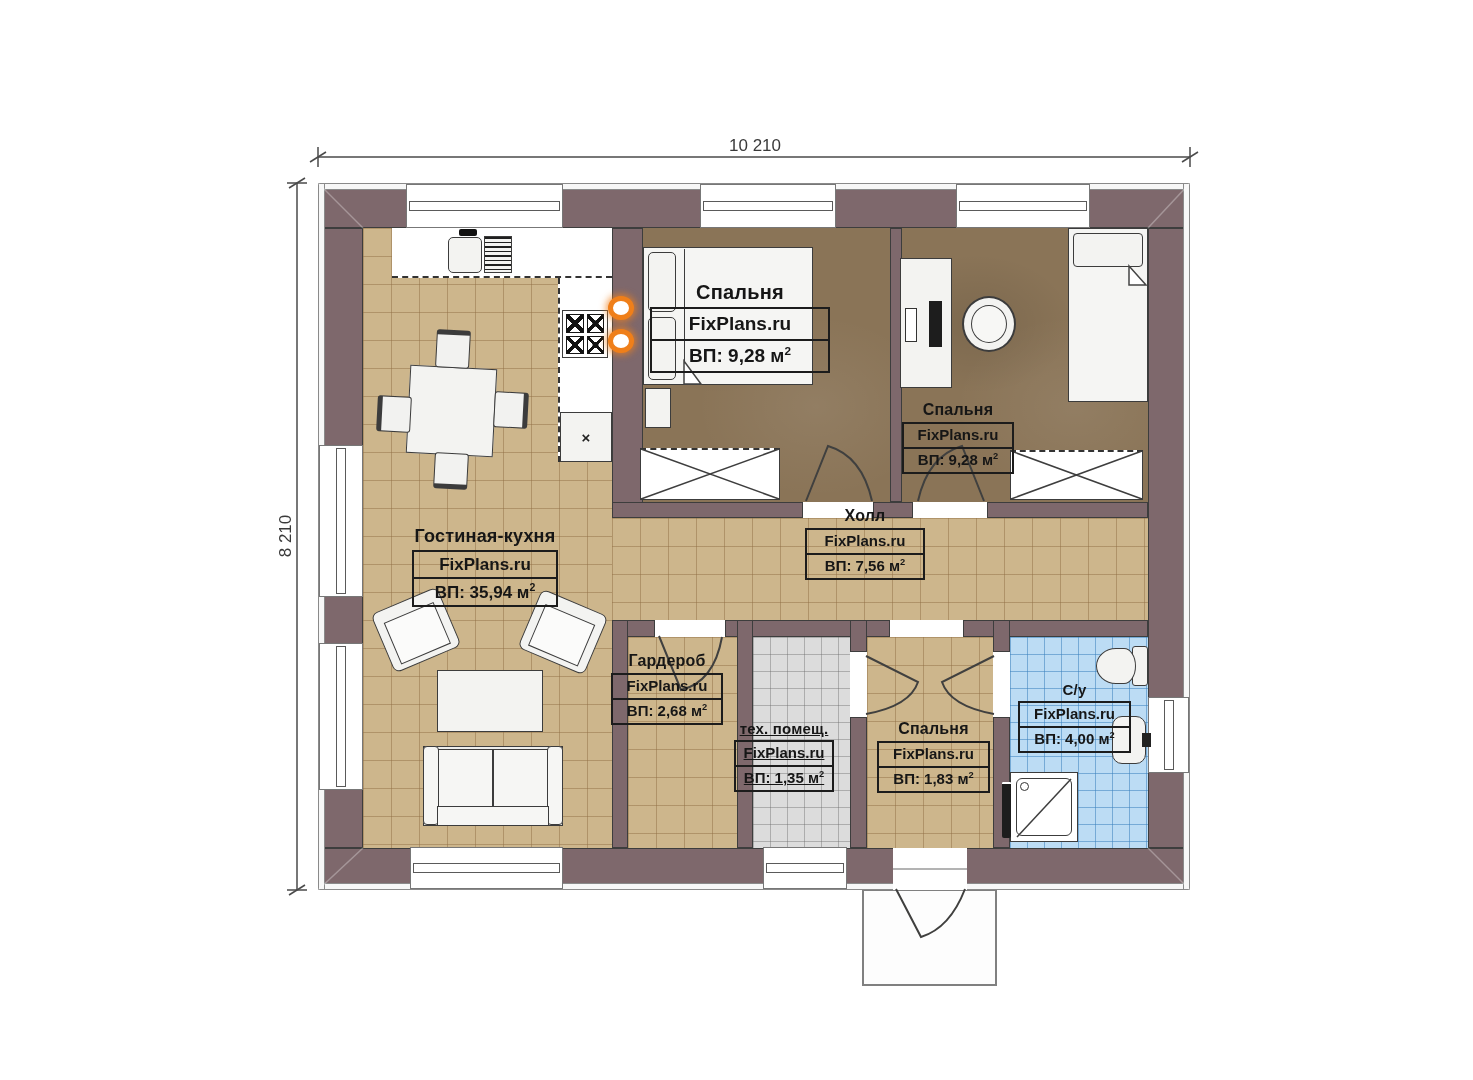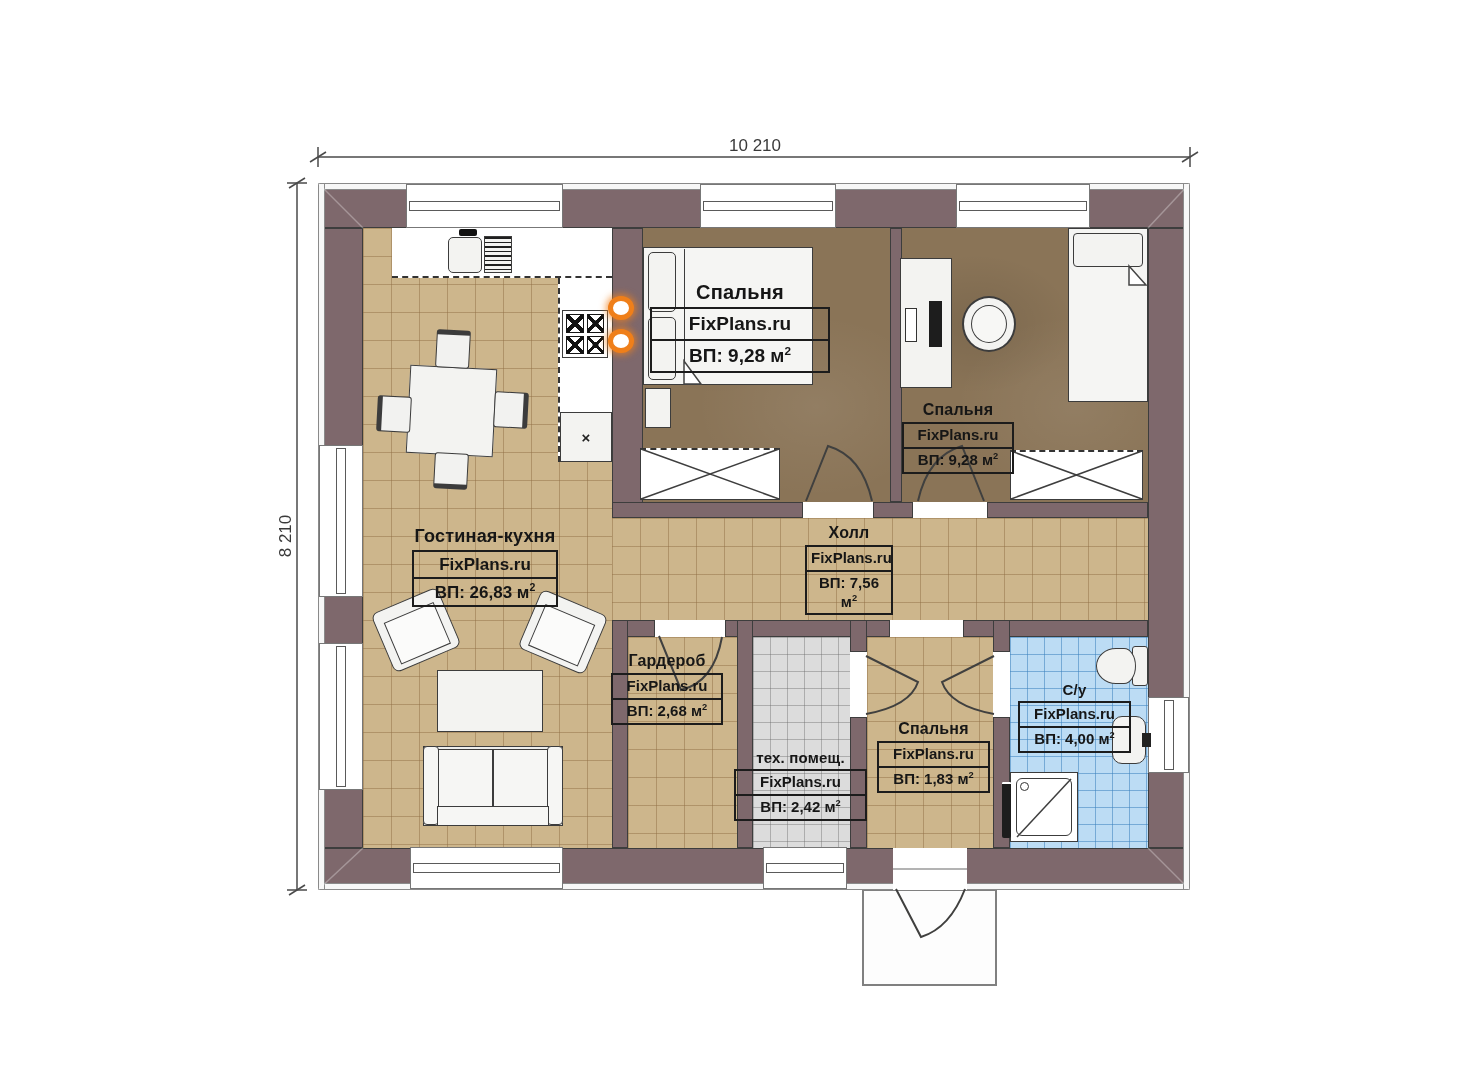--- a/index.html
+++ b/index.html
@@ -190,39 +190,39 @@
 
   <div class="room-label" style="left:902px;top:401px;width:112px;">
     <div class="rname">Спальня</div>
     <div class="box">FixPlans.ru</div>
     <div class="box"><span>ВП: 9,28 м</span><sup>2</sup></div>
   </div>
 
   <div class="room-label mdl" style="left:412px;top:526px;width:146px;">
     <div class="rname">Гостиная-кухня</div>
     <div class="box">FixPlans.ru</div>
-    <div class="box"><span>ВП: 26,83 м</span><sup>2</sup></div>
-  </div>
-
-  <div class="room-label" style="left:805px;top:524px;width:88px;">
+    <div class="box"><span>ВП: 35,94 м</span><sup>2</sup></div>
+  </div>
+
+  <div class="room-label" style="left:805px;top:507px;width:120px;">
     <div class="rname">Холл</div>
     <div class="box">FixPlans.ru</div>
     <div class="box"><span>ВП: 7,56 м</span><sup>2</sup></div>
   </div>
 
   <div class="room-label" style="left:611px;top:652px;width:112px;">
     <div class="rname">Гардероб</div>
     <div class="box">FixPlans.ru</div>
     <div class="box"><span>ВП: 2,68 м</span><sup>2</sup></div>
   </div>
 
-  <div class="room-label" style="left:734px;top:749px;width:133px;">
+  <div class="room-label" style="left:734px;top:720px;width:100px;text-decoration:underline;">
     <div class="rname" style="font-size:15px;">тех. помещ.</div>
     <div class="box">FixPlans.ru</div>
-    <div class="box"><span>ВП: 2,42 м</span><sup>2</sup></div>
+    <div class="box"><span>ВП: 1,35 м</span><sup>2</sup></div>
   </div>
 
   <div class="room-label" style="left:877px;top:720px;width:113px;">
     <div class="rname">Спальня</div>
     <div class="box">FixPlans.ru</div>
     <div class="box"><span>ВП: 1,83 м</span><sup>2</sup></div>
   </div>
 
   <div class="room-label" style="left:1018px;top:681px;width:113px;">
     <div class="rname" style="font-size:15px;">С/у</div>

